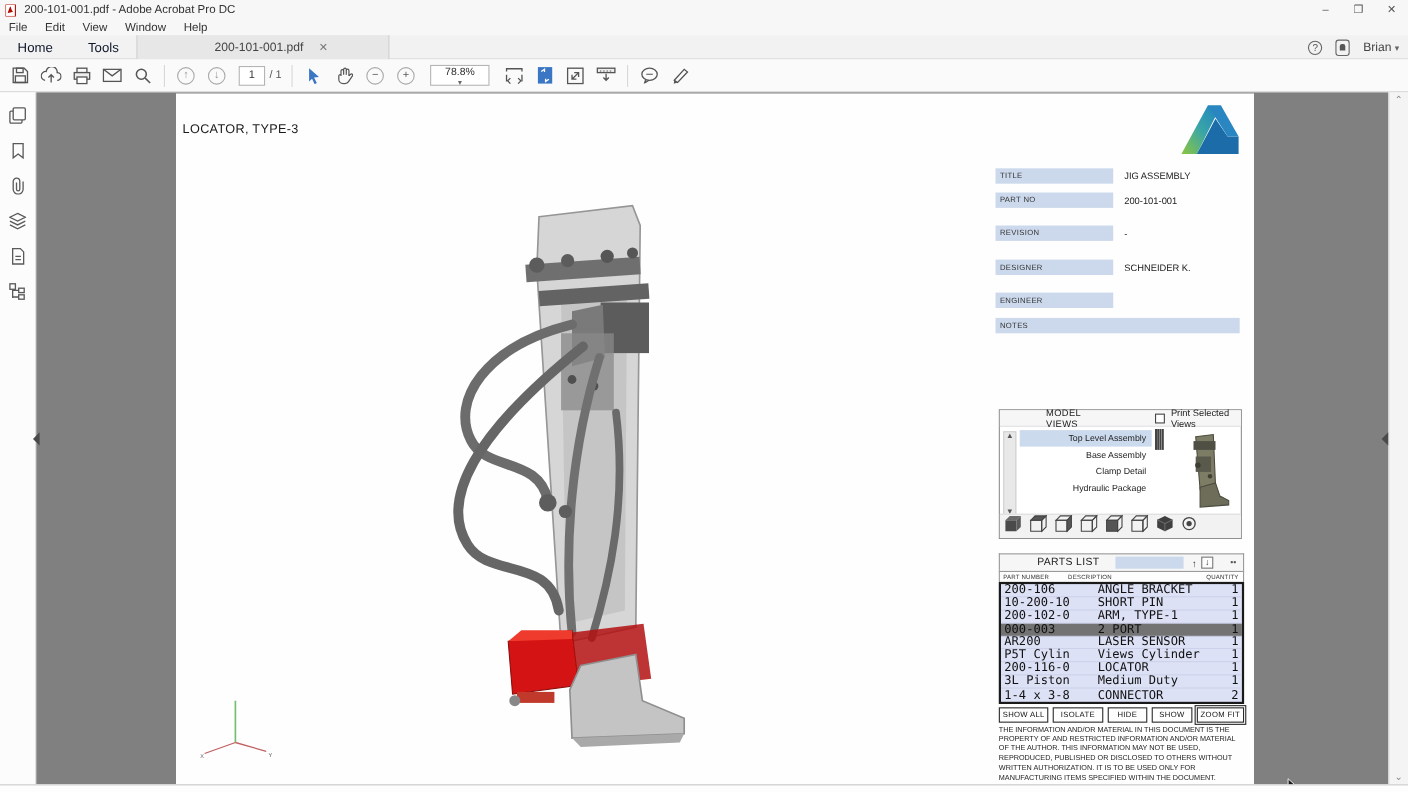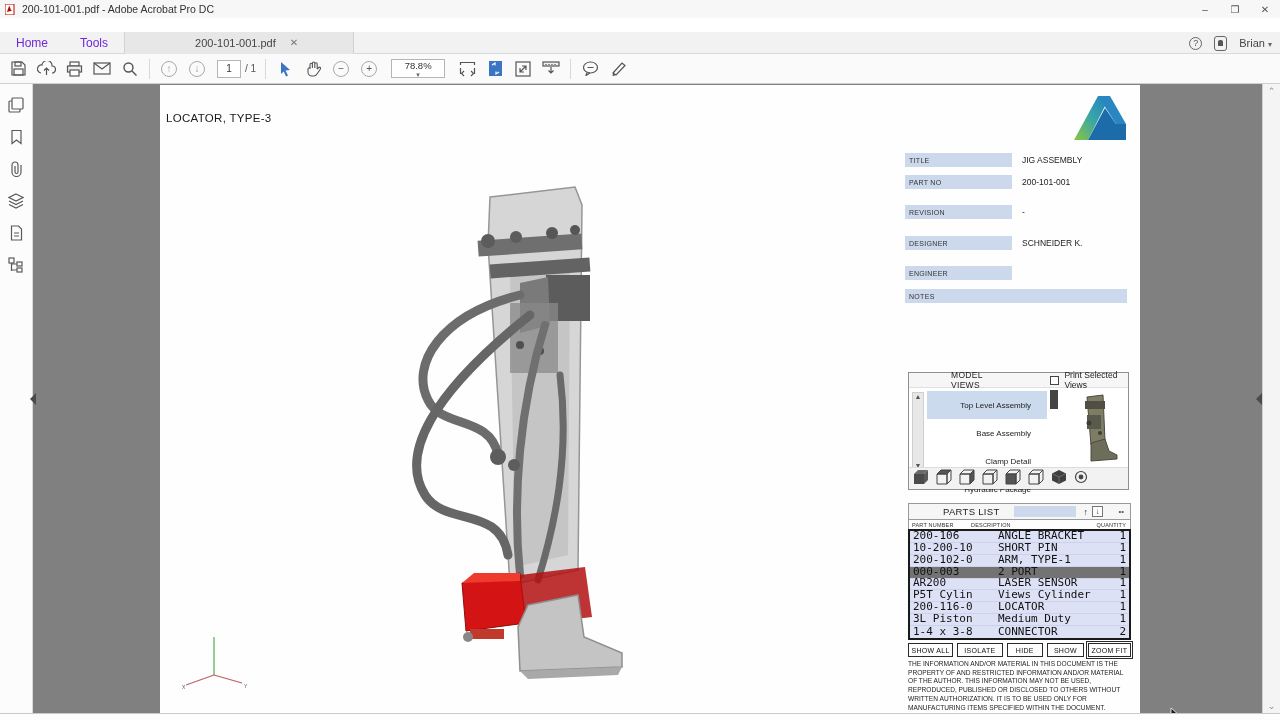--- a/index.html
+++ b/index.html
@@ -18,21 +18,21 @@
     font-size:10px; color:#555; }
 
   
   .menubar { left:0; top:18px; width:1280px; height:14px; background:#f7f7f7;
     display:flex; align-items:center; font-size:10.5px; color:#333; }
   .menubar span { padding:0 8px; }
 
   
   .tabbar { left:0; top:32px; width:1280px; height:22px; background:#f2f2f2;
     border-bottom:1px solid #d9d9d9; display:flex; align-items:center; }
-  .tab { font-size:12px; color:#6d28d9; padding:0 16px; height:22px;
+  .tab { font-size:12px; color:#0f172a; padding:0 16px; height:22px;
     display:flex; align-items:center; }
   .doctab { height:22px; background:#e7e7e7; border-left:1px solid #d2d2d2;
     border-right:1px solid #d2d2d2; display:flex; align-items:center;
     padding:0 10px 0 70px; font-size:11px; color:#444; min-width:230px; }
   .doctab .close { margin-left:14px; color:#777; font-size:10px; }
   .tabbar-right { position:absolute; right:8px; top:32px; height:22px;
     display:flex; align-items:center; gap:12px; font-size:11px; color:#444; }
   .helpcirc { width:13px; height:13px; border:1px solid #666; border-radius:50%;
     font-size:9px; display:flex; align-items:center; justify-content:center; color:#555; }
   .bellbox { width:13px; height:15px; border:1px solid #666; border-radius:3px;
@@ -90,22 +90,22 @@
     border:1px solid #8f8f8f; }
   .mv-head { height:15px; display:flex; align-items:center; font-size:8.5px; color:#222;
     background:#f6f6f6; border-bottom:1px solid #e0e0e0; }
   .mv-title { margin-left:42px; letter-spacing:.3px; }
   .chk { width:9px; height:9px; border:1px solid #444; background:#fff; flex:0 0 auto; }
   .mv-head .chk { margin-left:48px; margin-right:5px; }
   .mv-scroll { position:absolute; left:3px; top:19px; width:12px; height:78px;
     background:#e8e8e8; border:1px solid #cfcfcf; }
   .mv-scroll .a { position:absolute; left:0; width:10px; text-align:center; font-size:7px; color:#555; }
   .mv-list { position:absolute; left:18px; top:18px; width:120px; }
-  .mv-item { height:28px; display:flex; align-items:center; justify-content:flex-end;
-    font-size:8px; color:#222; padding-right:16px; }
+  .mv-item { height:15px; display:flex; align-items:center; justify-content:flex-end;
+    font-size:8px; color:#222; padding-right:5px; }
   .mv-item.sel { background:#ccdaee; }
   .mv-chks { position:absolute; left:141px; top:18px; }
   .mv-chks .chk { margin-bottom:4.5px; }
   .mv-thumb { position:absolute; left:158px; top:20px; width:56px; height:72px; }
   .mv-foot { position:absolute; left:0; bottom:0; width:219px; height:22px;
     background:#f2f2f2; border-top:1px solid #dcdcdc; display:flex; align-items:center;
     padding-left:4px; gap:7px; }
 
   
   .pl { left:748px; top:418px; width:223px; }
@@ -157,20 +157,27 @@
         </svg>
     </span>
     <span>200-101-001.pdf - Adobe Acrobat Pro DC</span>
     <div class="wincontrols">
       <span class="winbtn">–</span>
       <span class="winbtn">❐</span>
       <span class="winbtn">✕</span>
     </div>
   </div>
 
+  <div class="abs menubar">
+    <span>File</span>
+    <span>Edit</span>
+    <span>View</span>
+    <span>Window</span>
+    <span>Help</span>
+  </div>
 
   <div class="abs tabbar">
     <span class="tab">Home</span>
     <span class="tab">Tools</span>
     <span class="doctab">
       <span>200-101-001.pdf</span>
       <span class="close">✕</span>
     </span>
   </div>
   <div class="tabbar-right">

